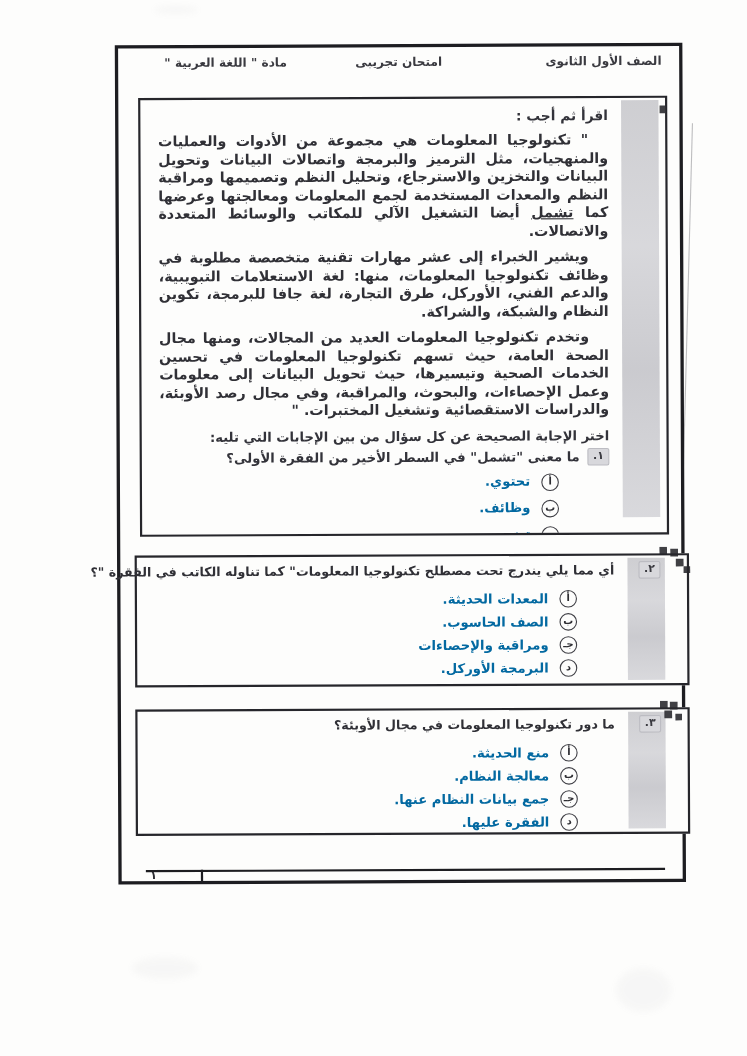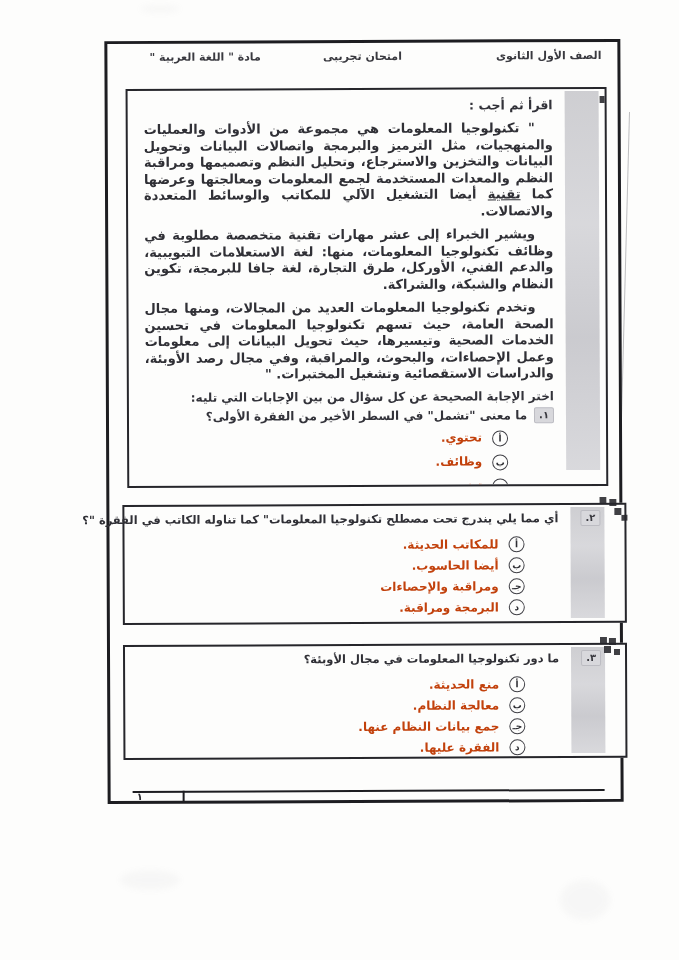--- a/index.html
+++ b/index.html
@@ -41,21 +41,21 @@
   .para .u{text-decoration:underline;}
   .instr{font-size:12px;font-weight:bold;margin:7px 0 4px 0;}
   .q1row{display:flex;align-items:center;gap:7px;font-size:12px;font-weight:bold;margin:2px 0 7px 0;}
   .marker{background:#d8d8dc;border:1px solid #bcbcc2;border-radius:2px;font-size:10px;font-weight:bold;
     padding:1px 4px;color:#3a3a40;line-height:12px;}
   .opts1{padding-right:46px;}
   .opt-row{display:flex;align-items:center;gap:10px;margin-bottom:8px;direction:rtl;}
   .circle{width:16px;height:16px;min-width:16px;border:1.5px solid #3f3f45;border-radius:50%;
     display:flex;align-items:center;justify-content:center;
     font-size:9px;font-weight:bold;color:#2e2e33;box-sizing:border-box;}
-  .opt-text{font-size:12px;font-weight:bold;color:#c2410c;line-height:15px;}
+  .opt-text{font-size:12px;font-weight:bold;color:#0369a1;line-height:15px;}
 
   .qcontent{position:absolute;inset:0;direction:rtl;}
   .q-text{position:absolute;right:66px;top:6px;font-size:11.5px;font-weight:bold;white-space:nowrap;color:#303036;}
   .q-marker{position:absolute;right:24px;top:5px;}
   .opts23{position:absolute;right:100px;top:31px;}
   .opts23 .opt-row{margin-bottom:5px;}
 
   .footer-rule{position:absolute;left:22px;top:747px;width:472px;border-top:2px solid #1d1d21;}
   .footer-div{position:absolute;left:72px;top:747px;height:11px;border-left:2px solid #1d1d21;}
   .page-num{position:absolute;left:26px;top:747px;font-size:10px;font-weight:bold;color:#2c2c31;}
@@ -82,21 +82,21 @@
     <svg class="qr" style="right:-16px;top:-9px;" width="30" height="24" viewBox="0 0 30 24">
       <rect x="2" y="0" width="7" height="7"></rect>
       <rect x="12" y="0" width="7" height="7"></rect>
       <rect x="17" y="8" width="7" height="7"></rect>
       <rect x="9" y="16" width="7" height="7"></rect>
     </svg>
 
     <div class="flow">
       <div class="prompt">اقرأ ثم أجب :</div>
 
-      <p class="para"><span>" تكنولوجيا المعلومات هي مجموعة من الأدوات والعمليات والمنهجيات، مثل الترميز والبرمجة واتصالات البيانات وتحويل البيانات والتخزين والاسترجاع، وتحليل النظم وتصميمها ومراقبة النظم والمعدات المستخدمة لجمع المعلومات ومعالجتها وعرضها كما</span> <span class="u">تقنية</span> <span>أيضا التشغيل الآلي للمكاتب والوسائط المتعددة والاتصالات.</span></p>
+      <p class="para"><span>" تكنولوجيا المعلومات هي مجموعة من الأدوات والعمليات والمنهجيات، مثل الترميز والبرمجة واتصالات البيانات وتحويل البيانات والتخزين والاسترجاع، وتحليل النظم وتصميمها ومراقبة النظم والمعدات المستخدمة لجمع المعلومات ومعالجتها وعرضها كما</span> <span class="u">تشمل</span> <span>أيضا التشغيل الآلي للمكاتب والوسائط المتعددة والاتصالات.</span></p>
 
       <p class="para">ويشير الخبراء إلى عشر مهارات تقنية متخصصة مطلوبة في وظائف تكنولوجيا المعلومات، منها: لغة الاستعلامات التبويبية، والدعم الفني، الأوركل، طرق التجارة، لغة جافا للبرمجة، تكوين النظام والشبكة، والشراكة.</p>
 
       <p class="para">وتخدم تكنولوجيا المعلومات العديد من المجالات، ومنها مجال الصحة العامة، حيث تسهم تكنولوجيا المعلومات في تحسين الخدمات الصحية وتيسيرها، حيث تحويل البيانات إلى معلومات وعمل الإحصاءات، والبحوث، والمراقبة، وفي مجال رصد الأوبئة، والدراسات الاستقصائية وتشغيل المختبرات. "</p>
 
       <div class="instr">اختر الإجابة الصحيحة عن كل سؤال من بين الإجابات التي تليه:</div>
 
       <div class="q1row">
         <span class="marker">١.</span>
         <span>ما معنى "تشمل" في السطر الأخير من الفقرة الأولى؟</span>
@@ -127,33 +127,33 @@
       <rect x="10" y="2" width="7" height="7"></rect>
       <rect x="15" y="11" width="7" height="7"></rect>
       <rect x="22" y="18" width="6" height="6"></rect>
     </svg>
     <div class="qcontent">
       <span class="q-marker marker">٢.</span>
       <div class="q-text">أي مما يلي يندرج تحت مصطلح تكنولوجيا المعلومات" كما تناوله الكاتب في الفقرة "؟</div>
       <div class="opts23">
         <div class="opt-row">
           <span class="circle">أ</span>
-          <span class="opt-text">للمكاتب الحديثة.</span>
+          <span class="opt-text">المعدات الحديثة.</span>
         </div>
         <div class="opt-row">
           <span class="circle">ب</span>
-          <span class="opt-text">أيضا الحاسوب.</span>
+          <span class="opt-text">الصف الحاسوب.</span>
         </div>
         <div class="opt-row">
           <span class="circle">جـ</span>
           <span class="opt-text">ومراقبة والإحصاءات</span>
         </div>
         <div class="opt-row">
           <span class="circle">د</span>
-          <span class="opt-text">البرمجة ومراقبة.</span>
+          <span class="opt-text">البرمجة الأوركل.</span>
         </div>
       </div>
     </div>
   </div>
 
   <div class="qbox box3">
     <div class="strip strip2"></div>
     <svg class="qr" style="right:-5px;top:-8px;" width="30" height="24" viewBox="0 0 30 24">
       <rect x="0" y="0" width="7" height="7"></rect>
       <rect x="9" y="1" width="7" height="7"></rect>

